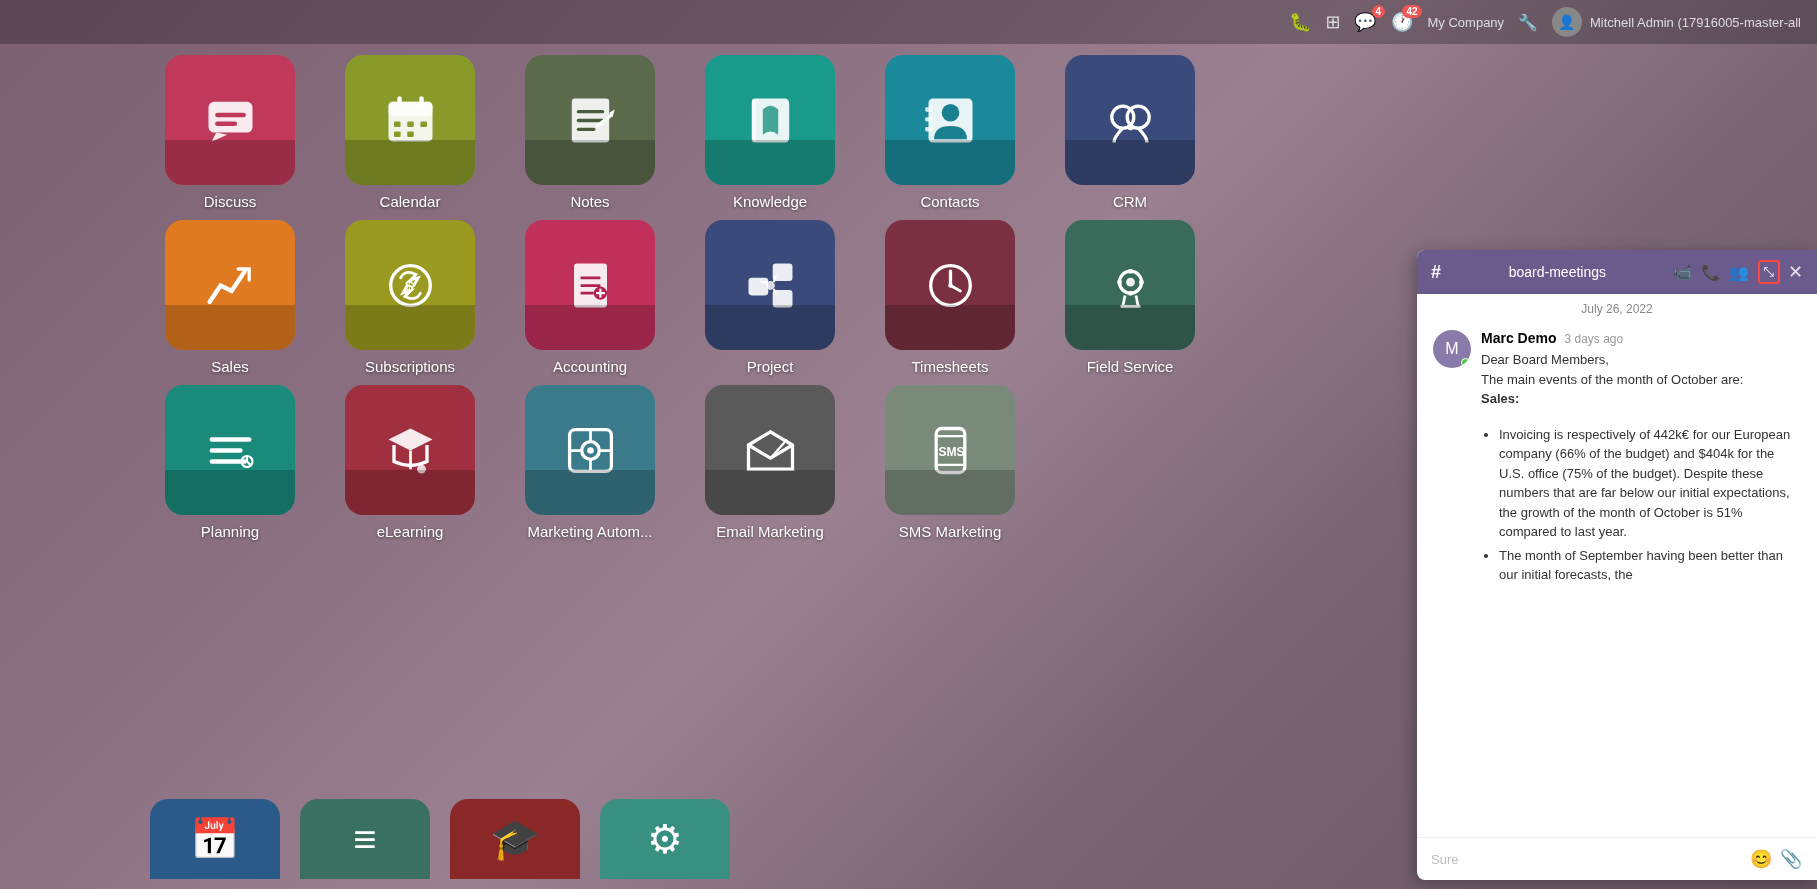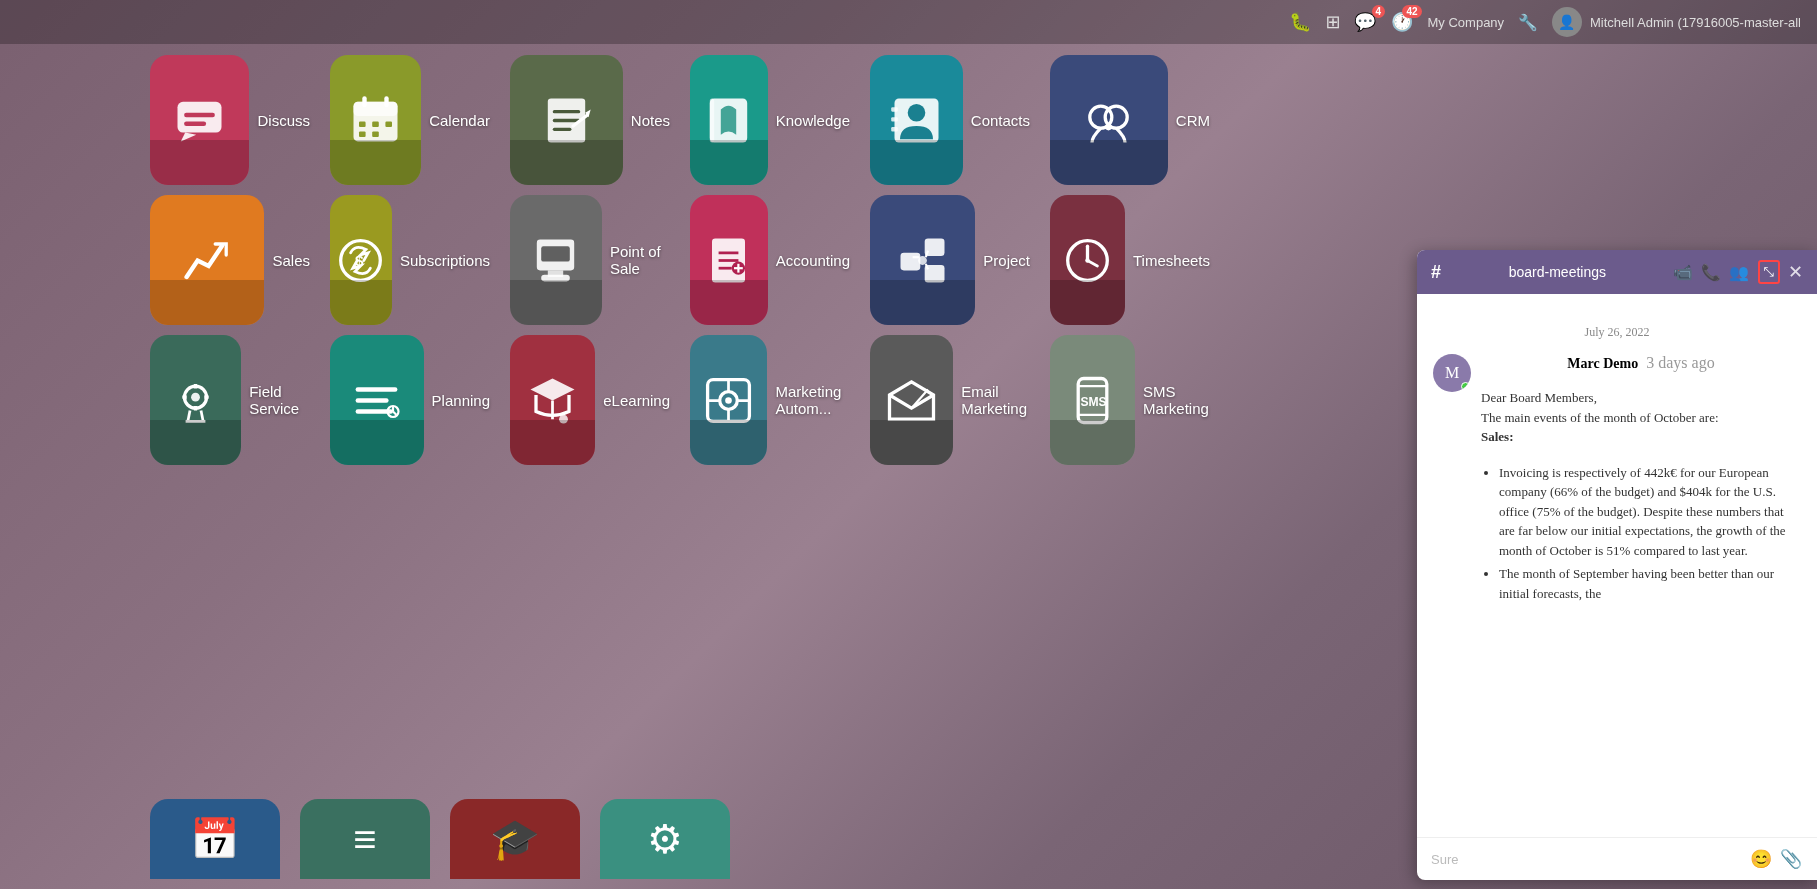--- a/index.html
+++ b/index.html
@@ -69,21 +69,21 @@
       position: absolute;
       top: 55px;
       left: 150px;
       display: grid;
       grid-template-columns: repeat(6, 160px);
       gap: 10px 20px;
     }
 
     .app-item {
       display: flex;
-      flex-direction: row;
+      flex-direction: column;
       align-items: center;
       gap: 8px;
       cursor: pointer;
     }
     .app-icon {
       width: 130px;
       height: 130px;
       border-radius: 18px;
       display: flex;
       align-items: center;
@@ -160,23 +160,22 @@
     }
     .chat-close-btn {
       color: rgba(255,255,255,0.8);
       font-size: 18px;
       cursor: pointer;
     }
 
     .chat-body {
       flex: 1;
       overflow-y: auto;
-      padding: 23px 16px;
+      padding: 0 16px;
       background: white;
-      font-family: Liberation Serif, serif;
     }
     .chat-date-divider {
       text-align: center;
       font-size: 12px;
       color: #888;
       margin: 8px 0 14px;
       font-weight: 500;
     }
     .chat-message {
       display: flex;
@@ -205,29 +204,28 @@
       border-radius: 50%;
       border: 1px solid white;
     }
     .chat-msg-content {
       flex: 1;
     }
     .chat-msg-header {
       display: flex;
       align-items: baseline;
       gap: 8px;
-      margin-bottom: 16px;
-      justify-content: center;
+      margin-bottom: 4px;
     }
     .chat-msg-author {
       font-weight: bold;
       font-size: 14px;
     }
     .chat-msg-time {
-      font-size: 16px;
+      font-size: 12px;
       color: #999;
     }
     .chat-msg-text {
       font-size: 13px;
       line-height: 1.5;
       color: #333;
     }
     .chat-msg-text ul {
       padding-left: 18px;
       margin-top: 16px;
@@ -401,31 +399,20 @@
         <svg viewBox="0 0 50 50" width="55" height="55">
           <circle cx="25" cy="25" r="18" fill="none" stroke="white" stroke-width="3"></circle>
           <path d="M16 18 Q20 10 30 15 L25 20 L32 18 L28 25" stroke="white" stroke-width="2.5" fill="none" stroke-linecap="round"></path>
           <path d="M34 32 Q30 40 20 35 L25 30 L18 32 L22 25" stroke="white" stroke-width="2.5" fill="none" stroke-linecap="round"></path>
           <text x="20" y="30" fill="white" font-size="14" font-weight="bold">$</text>
         </svg>
       </div>
       <span class="app-label">Subscriptions</span>
     </div>
     <div class="app-item">
-      <div class="app-icon" style="background: rgb(106, 106, 106);">
-        <svg viewBox="0 0 50 50" width="55" height="55">
-          <rect x="8" y="6" width="34" height="28" rx="3" fill="white" opacity="0.9"></rect>
-          <rect x="12" y="38" width="26" height="6" rx="3" fill="white" opacity="0.9"></rect>
-          <rect x="18" y="34" width="14" height="6" fill="white" opacity="0.8"></rect>
-          <rect x="12" y="12" width="26" height="14" rx="2" fill="#606060"></rect>
-        </svg>
-      </div>
-      <span class="app-label">Point of Sale</span>
-    </div>
-    <div class="app-item">
       <div class="app-icon" style="background: rgb(192, 48, 90);">
         <svg viewBox="0 0 50 50" width="55" height="55">
           <rect x="10" y="5" width="30" height="40" rx="3" fill="white" opacity="0.9"></rect>
           <line x1="16" y1="18" x2="34" y2="18" stroke="#b02050" stroke-width="2.5"></line>
           <line x1="16" y1="25" x2="34" y2="25" stroke="#b02050" stroke-width="2.5"></line>
           <line x1="16" y1="32" x2="28" y2="32" stroke="#b02050" stroke-width="2.5"></line>
           <circle cx="34" cy="32" r="6" fill="#b02050"></circle>
           <line x1="34" y1="28" x2="34" y2="36" stroke="white" stroke-width="2"></line>
           <line x1="30" y1="32" x2="38" y2="32" stroke="white" stroke-width="2"></line>
         </svg>

